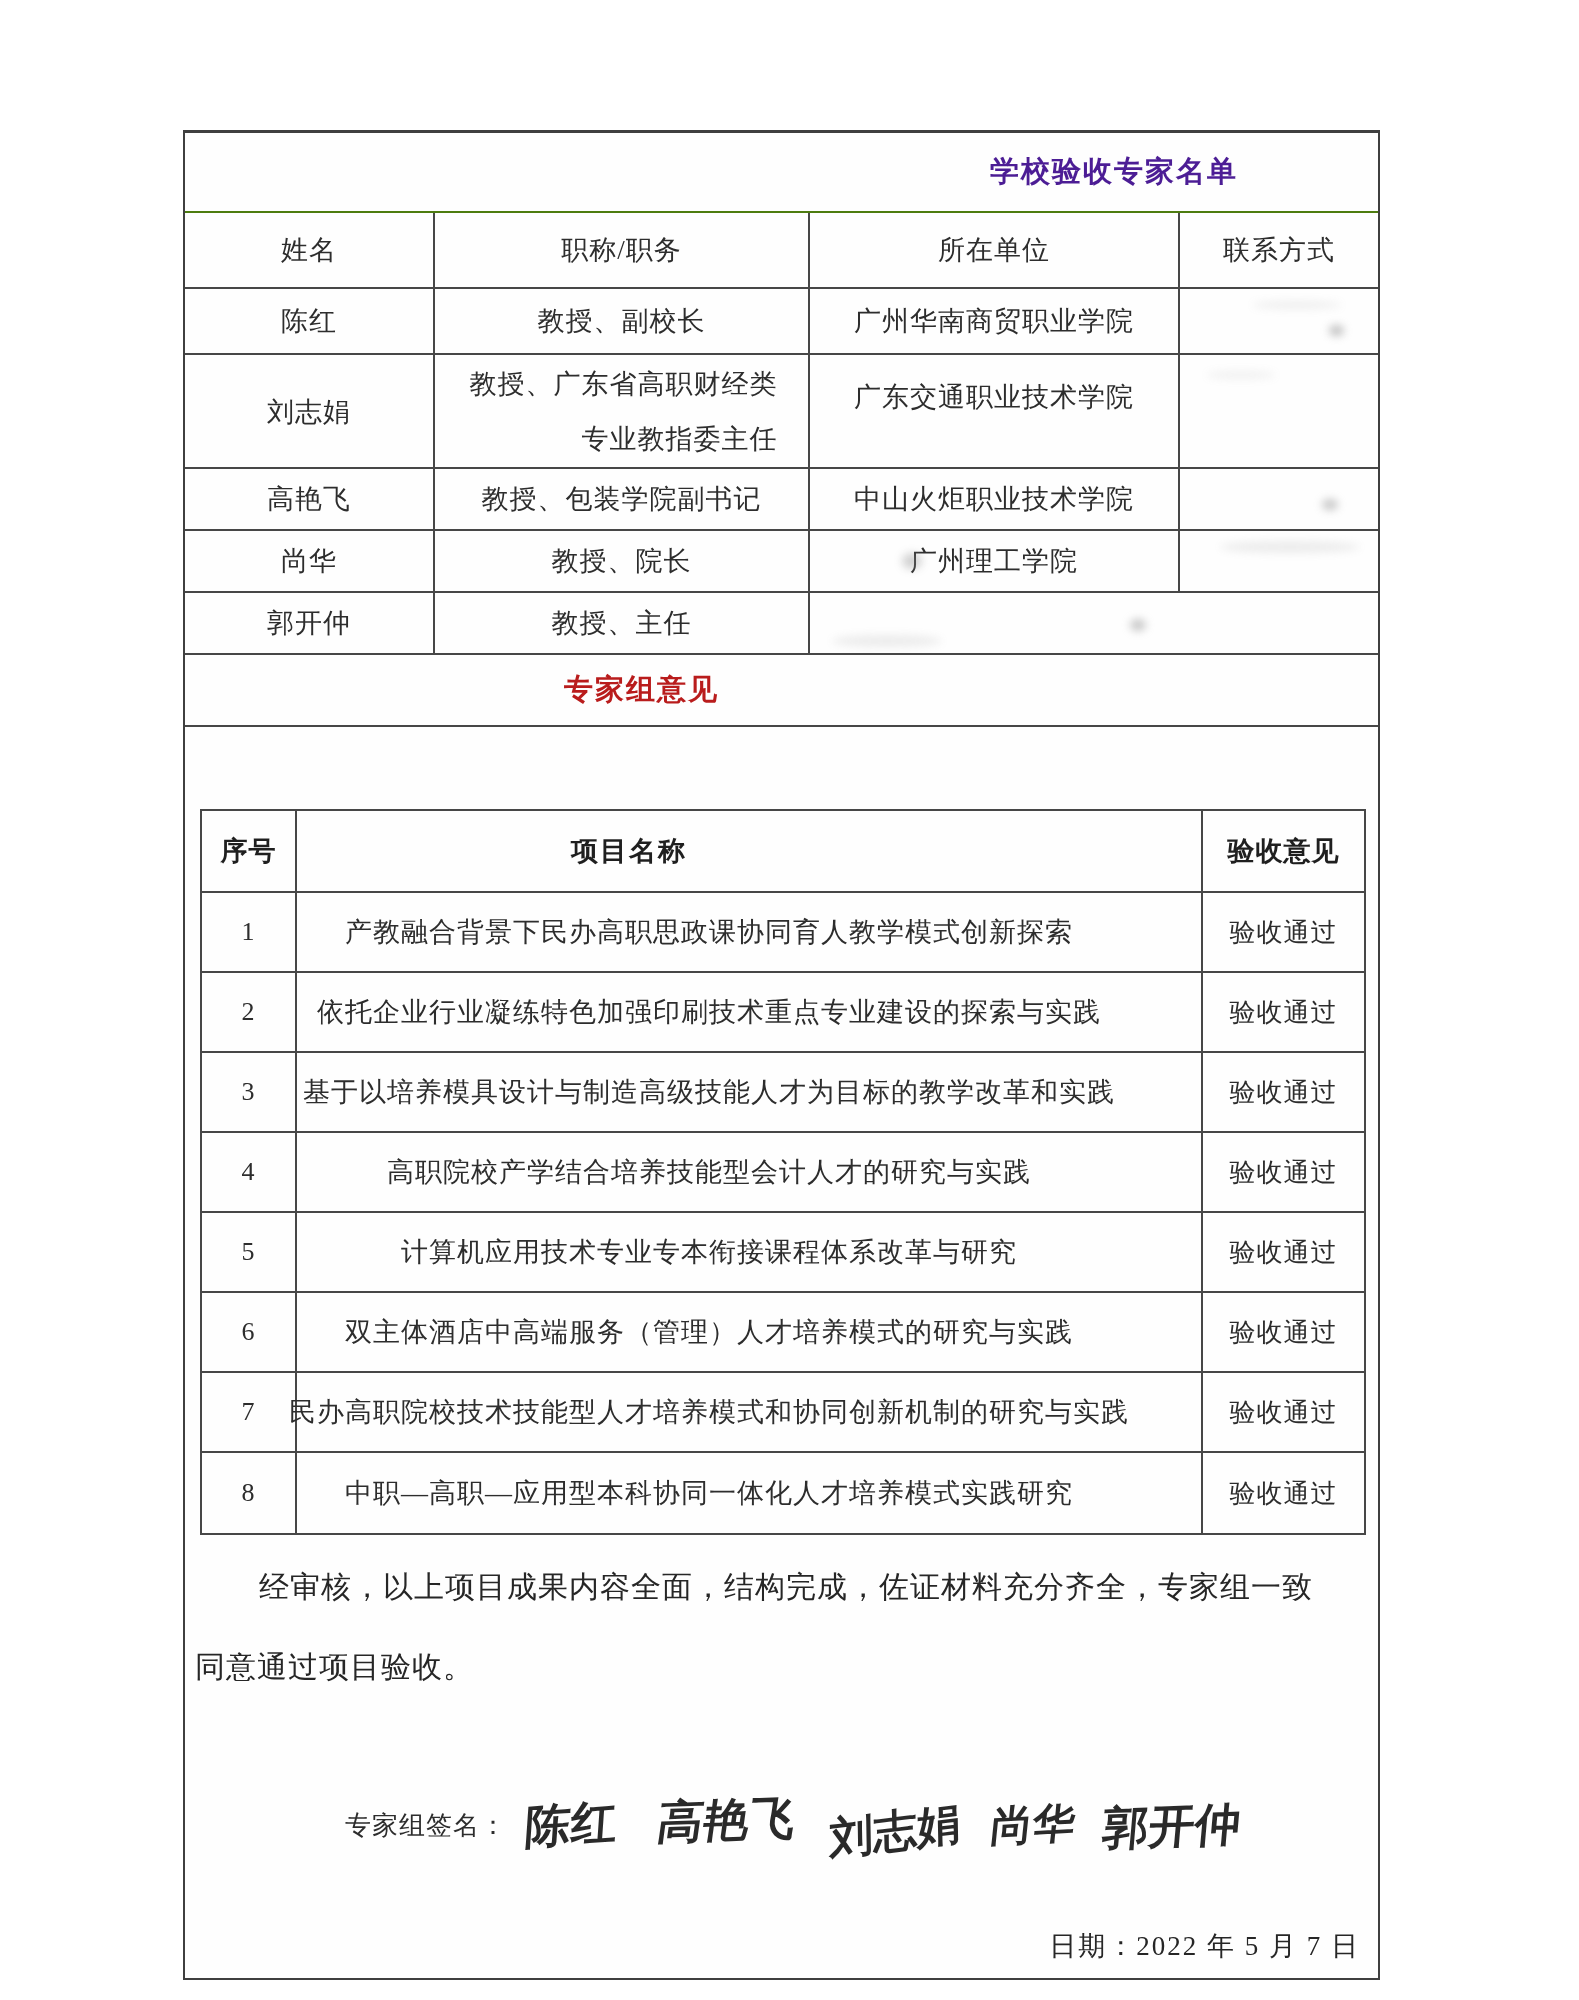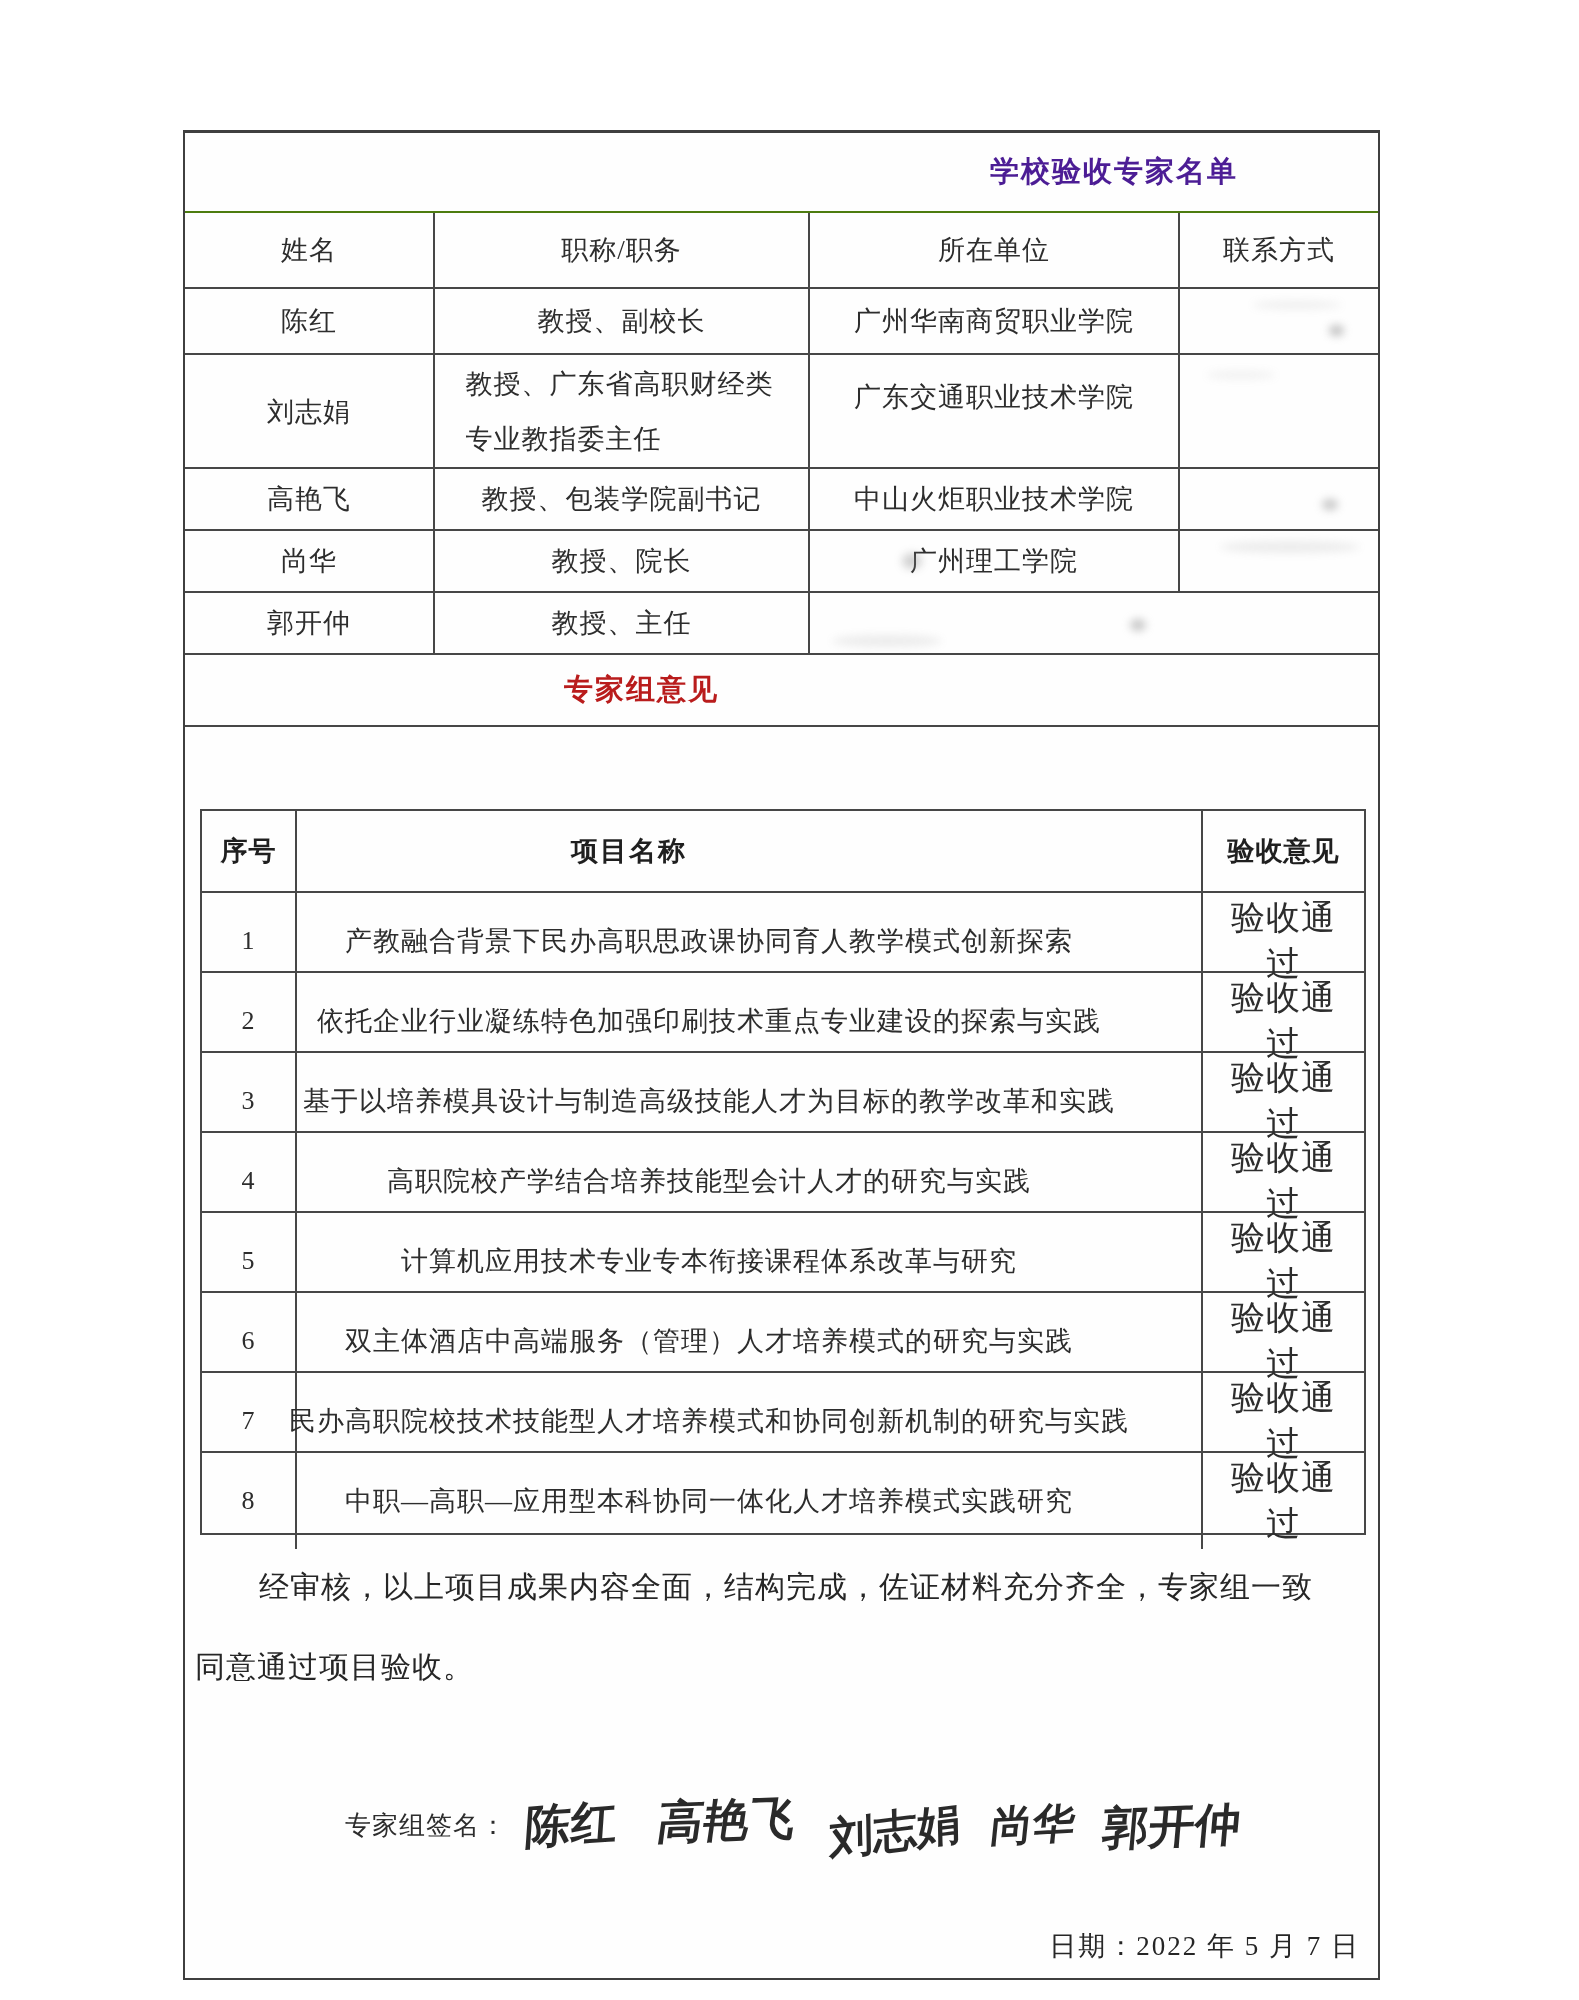--- a/index.html
+++ b/index.html
@@ -25,21 +25,21 @@
     display:flex; align-items:center; justify-content:flex-end;
     font-size:29px; font-weight:bold; color:#4c1d95; letter-spacing:2px;
   }
   .t1-title .shift { transform:translateX(-140px); }
 
   .t1-row { display:grid; grid-template-columns:250px 375px 370px 1fr; border-bottom:2px solid #474747; }
   .t1-row.h-header { height:76px; }
   .t1-cell {
     border-right:2px solid #474747;
     display:flex; align-items:center; justify-content:center;
-    text-align:left; font-size:27px; letter-spacing:1px;
+    text-align:right; font-size:27px; letter-spacing:1px;
     position:relative; padding:2px 20px;
   }
   .t1-cell:last-child { border-right:none; }
   .two-line { width:312px; line-height:55px; }
 
   .opinion-title {
     height:72px; border-bottom:2px solid #474747;
     display:flex; align-items:center; justify-content:center;
     font-size:29px; font-weight:bold; color:#b91c1c; letter-spacing:2px;
   }
@@ -57,21 +57,21 @@
   .in-row:last-child { border-bottom:none; }
   .in-cell {
     border-right:2px solid #474747;
     display:flex; align-items:center; justify-content:center;
     text-align:center; font-size:27px; letter-spacing:1px; padding:2px 13px;
   }
   .in-cell:last-child { border-right:none; }
   .in-cell.num { font-size:26px; }
   .pname { transform:translateX(-40px); }
   .pname-header { transform:translateX(-120px); letter-spacing:2px; }
-  .popinion { font-size:34px; }
+  .popinion { font-size:26px; }
 
   .conclusion { margin:12px 10px 0 10px; font-size:30px; letter-spacing:1px; color:#262626; }
   .conclusion .line { line-height:80px; }
   .conclusion .first { text-indent:64px; }
 
   .sig-block {
     margin-top:58px; padding-left:160px; height:120px;
     display:flex; align-items:center;
   }
   .sig-label { font-size:26px; letter-spacing:1px; white-space:nowrap; }

